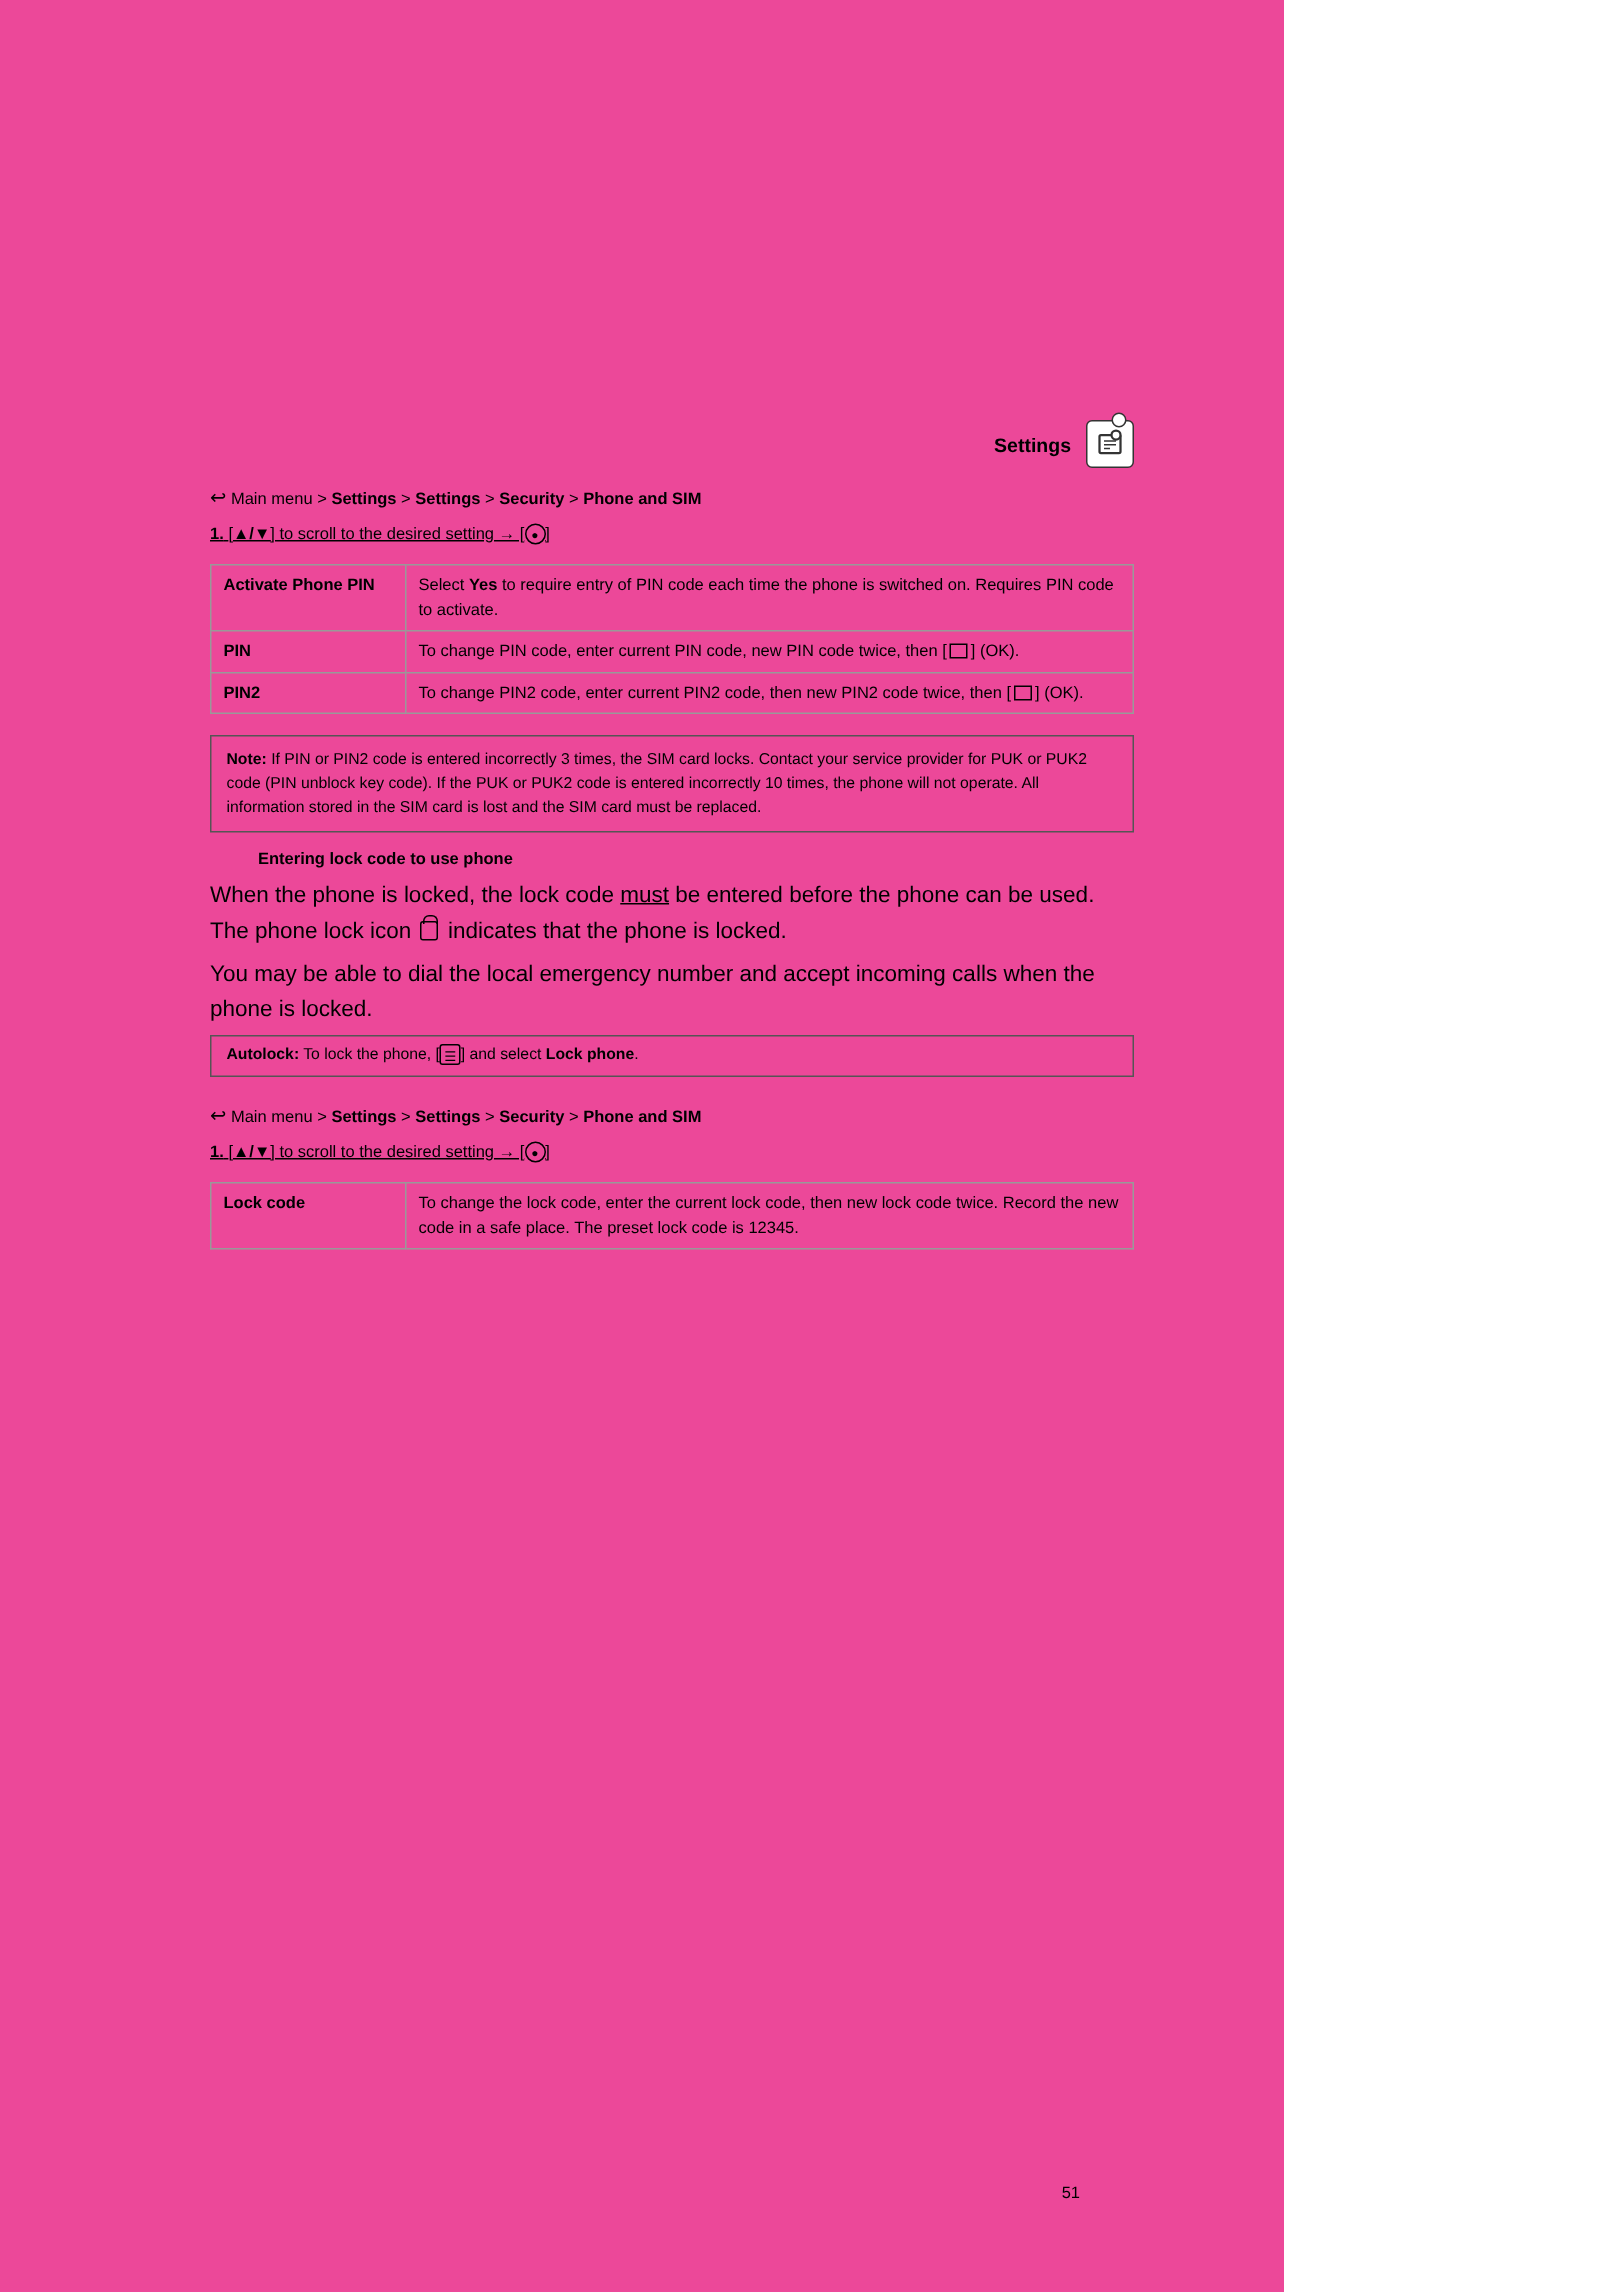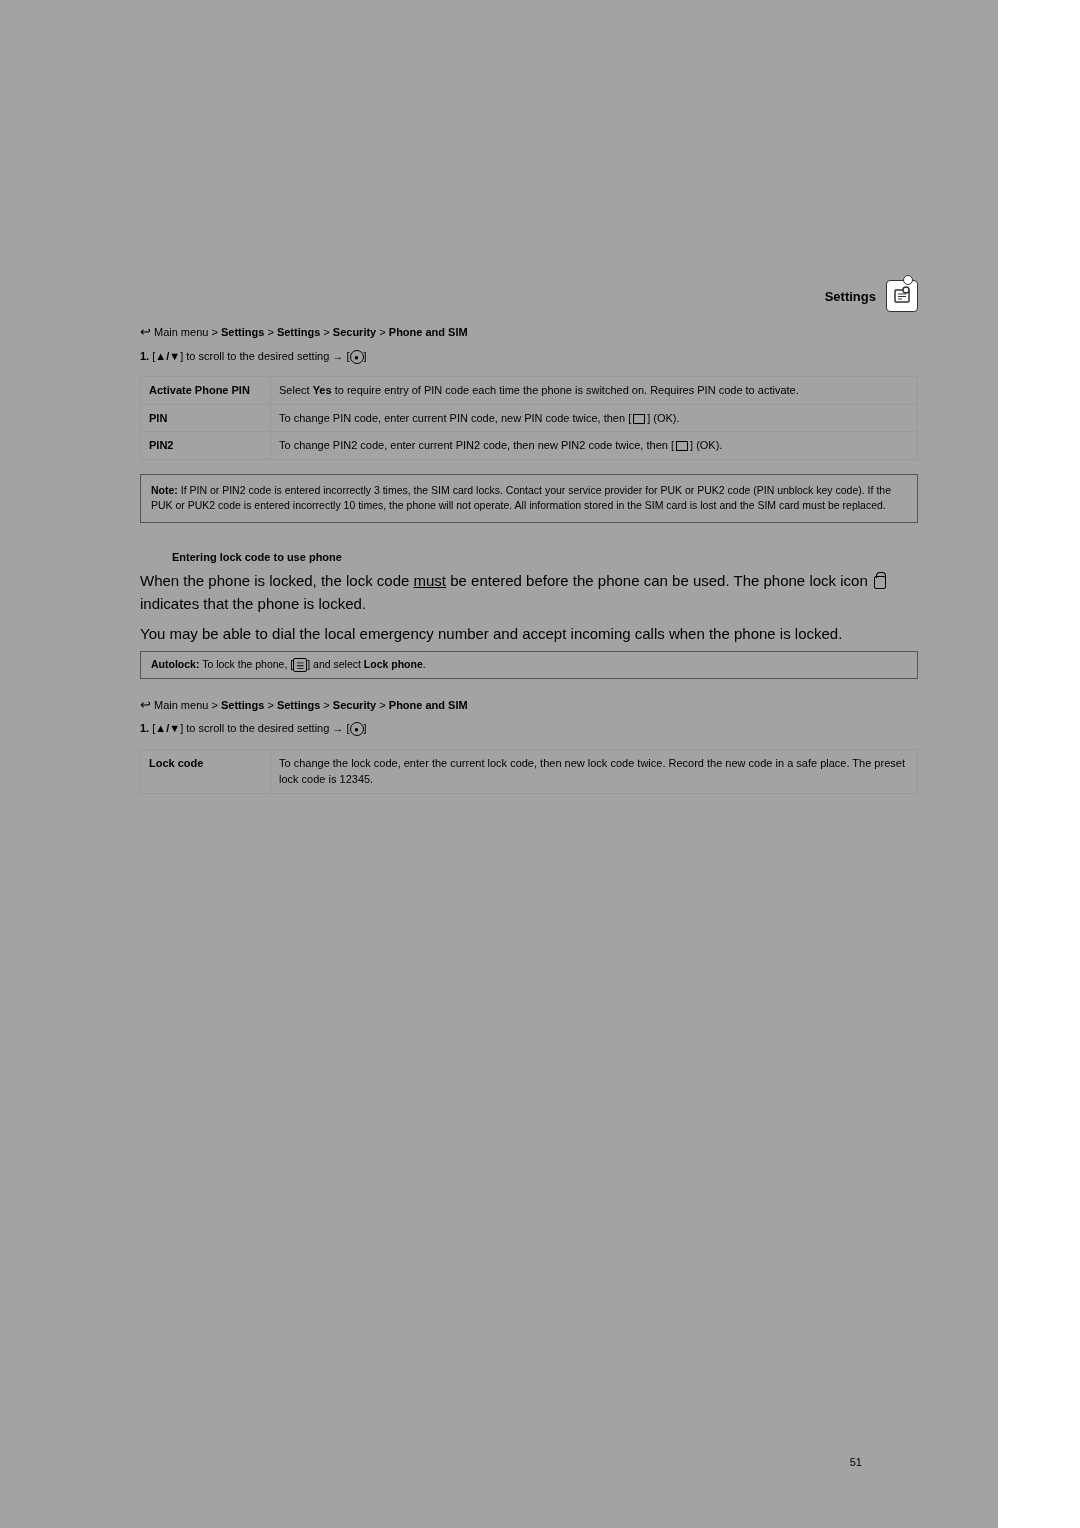--- a/index.html
+++ b/index.html
@@ -6,24 +6,24 @@
     body {
       background: #ffffff;
       font-family: Arial, Helvetica, sans-serif;
       font-size: 11px;
       color: #000000;
       width: 1080px;
       min-height: 1528px;
       position: relative;
     }
     .page {
-      width: 998px;
+      width: 856px;
       min-height: 1528px;
-      background: #a3a3a3;
-      padding: 60px 80px 80px 140px;
+      background: #ec4899;
+      padding: 60px 100px 80px 140px;
       position: relative;
     }
     .top-spacer {
       height: 220px;
     }
     .settings-header {
       display: flex;
       align-items: center;
       justify-content: flex-end;
       margin-bottom: 10px;
@@ -61,20 +61,21 @@
       margin-bottom: 6px;
       line-height: 1.5;
     }
     .breadcrumb-line .arrow {
       font-size: 13px;
     }
     .step-line {
       font-size: 11px;
       margin-bottom: 12px;
       line-height: 1.5;
+      text-decoration: underline;
     }
     .step-line .num {
       font-weight: bold;
     }
     .center-btn {
       display: inline-block;
       width: 14px;
       height: 14px;
       border: 1px solid #000;
       border-radius: 50%;
@@ -99,21 +100,21 @@
     .main-table td.label-col {
       font-weight: normal;
       width: 130px;
       white-space: nowrap;
     }
     .note-box {
       border: 1px solid #555;
       padding: 8px 10px;
       font-size: 10.5px;
       line-height: 1.5;
-      margin-bottom: 28px;
+      margin-bottom: 12px;
     }
     .note-box .note-label {
       font-weight: bold;
     }
     .section-heading {
       font-weight: bold;
       font-size: 11px;
       margin-bottom: 6px;
       margin-left: 32px;
     }

